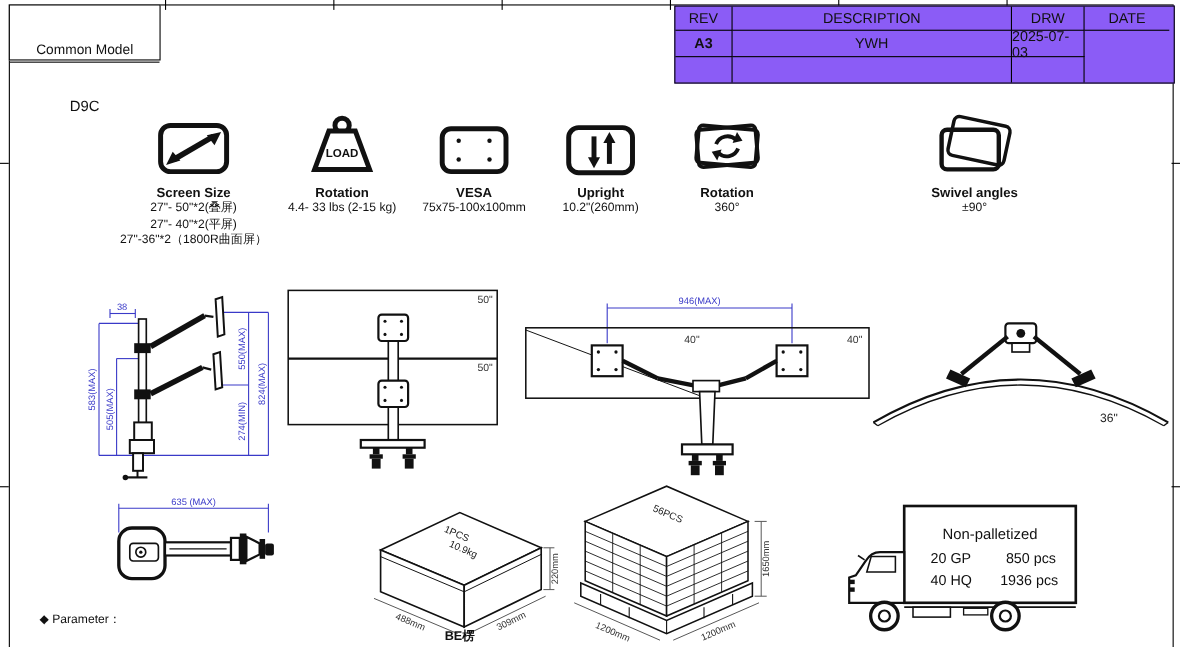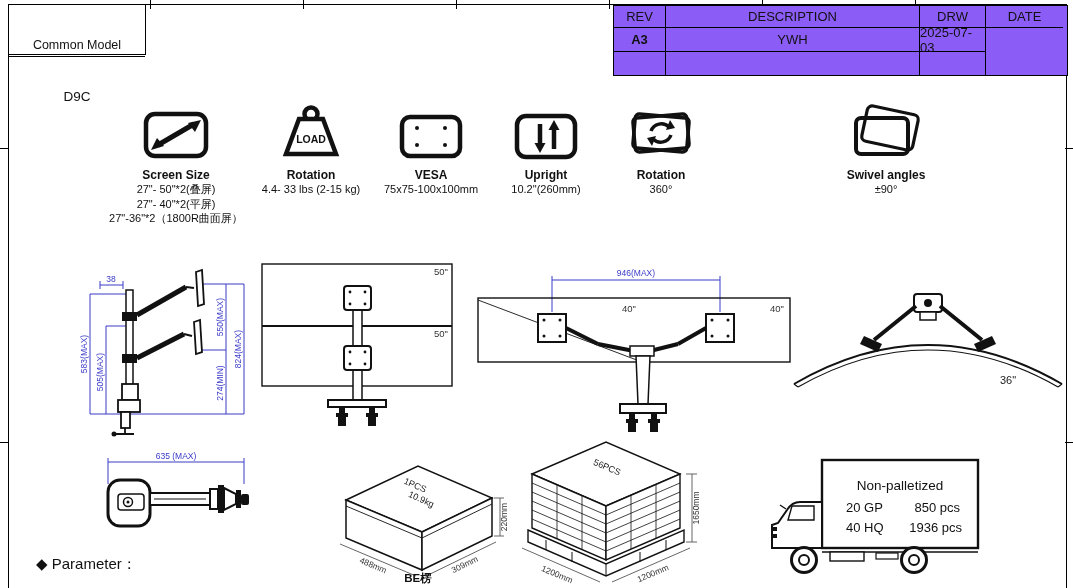--- a/index.html
+++ b/index.html
@@ -37,21 +37,21 @@
   .solid{fill:#111;stroke:none;}
   .dimline{stroke:#3a3ac8;stroke-width:1;fill:none;}
   .dim{font-size:8.5px;fill:#3a3ac8;}
   .dimk{font-size:8.5px;fill:#333;}
   .dimlinek{stroke:#555;stroke-width:0.9;fill:none;}
   .lbl{font-size:9.5px;fill:#333;}
   .truck-title{font-size:13.5px;fill:#111;}
   .truck-row{font-size:13px;fill:#111;}
   .flute{font-size:11.5px;fill:#111;font-weight:600;}
 
-  .footer{position:absolute;left:36px;top:555px;font-size:15px;}
+  .footer{position:absolute;left:36px;top:555px;font-size:11px;}
 </style>
 </head>
 <body>
 
 <div class="sheet">
   <div class="frame"></div>
   <div class="tick-v" style="left:150px"></div>
   <div class="tick-v" style="left:303px"></div>
   <div class="tick-v" style="left:456px"></div>
   <div class="tick-v" style="left:609px"></div>

